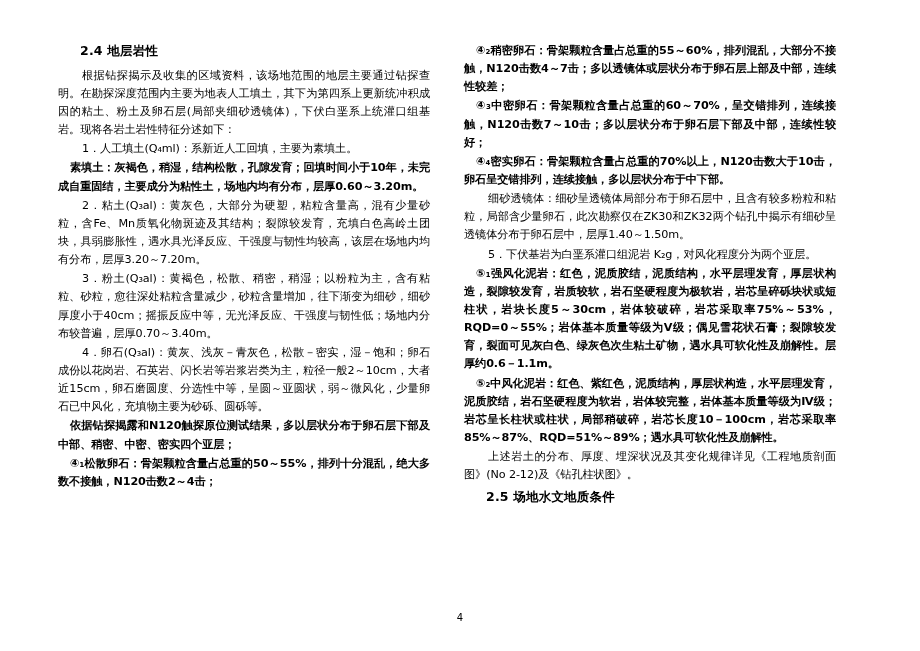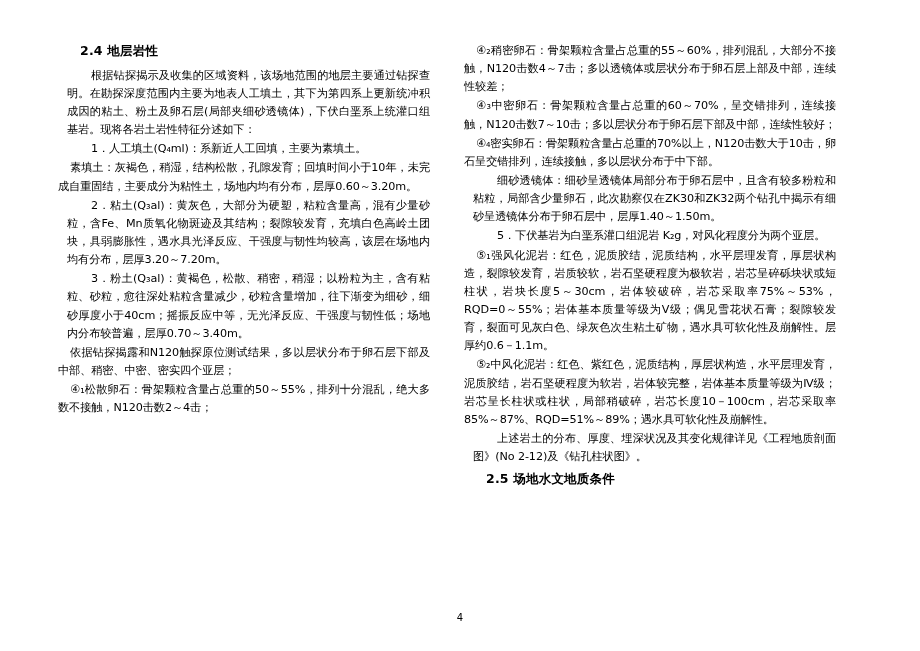--- a/index.html
+++ b/index.html
@@ -45,22 +45,22 @@
   .h2.tight {
   }
   p.para {
     font-size: 11.2px;
     line-height: 1.62;
     margin: 0 0 1px 0;
     text-align: justify;
     text-justify: inter-ideograph;
     letter-spacing: -0.1px;
   }
-  p.ind2 { text-indent: 24px; margin-left: 9px; }
-  p.ind1 { text-indent: 12px; }
+  p.ind2 { text-indent: 24px; }
+  p.ind1 { text-indent: 12px; font-weight: bold; }
   .pagenum {
     position: absolute;
     left: 0;
     right: 0;
     bottom: 28px;
     text-align: center;
     font-size: 10px;
     color: #000;
   }
   .spacer { height: 3px; }
@@ -71,20 +71,21 @@
 <div class="page">
   <div class="columns">
 
     <div class="col">
       <div class="h2">2.4  地层岩性</div>
       <p class="para ind2">根据钻探揭示及收集的区域资料，该场地范围的地层主要通过钻探查明。在勘探深度范围内主要为地表人工填土，其下为第四系上更新统冲积成因的粘土、粉土及卵石层(局部夹细砂透镜体)，下伏白垩系上统灌口组基岩。现将各岩土岩性特征分述如下：</p>
       <p class="para ind2">1．人工填土(Q₄ml)：系新近人工回填，主要为素填土。</p>
       <p class="para ind1">素填土：灰褐色，稍湿，结构松散，孔隙发育；回填时间小于10年，未完成自重固结，主要成分为粘性土，场地内均有分布，层厚0.60～3.20m。</p>
       <p class="para ind2">2．粘土(Q₃al)：黄灰色，大部分为硬塑，粘粒含量高，混有少量砂粒，含Fe、Mn质氧化物斑迹及其结构；裂隙较发育，充填白色高岭土团块，具弱膨胀性，遇水具光泽反应、干强度与韧性均较高，该层在场地内均有分布，层厚3.20～7.20m。</p>
       <p class="para ind2">3．粉土(Q₃al)：黄褐色，松散、稍密，稍湿；以粉粒为主，含有粘粒、砂粒，愈往深处粘粒含量减少，砂粒含量增加，往下渐变为细砂，细砂厚度小于40cm；摇振反应中等，无光泽反应、干强度与韧性低；场地内分布较普遍，层厚0.70～3.40m。</p>
+      <p class="para ind2">4．卵石(Q₃al)：黄灰、浅灰－青灰色，松散－密实，湿－饱和；卵石成份以花岗岩、石英岩、闪长岩等岩浆岩类为主，粒径一般2～10cm，大者近15cm，卵石磨圆度、分选性中等，呈圆～亚圆状，弱～微风化，少量卵石已中风化，充填物主要为砂砾、圆砾等。</p>
       <p class="para ind1">依据钻探揭露和N120触探原位测试结果，多以层状分布于卵石层下部及中部、稍密、中密、密实四个亚层；</p>
       <p class="para ind1">④₁松散卵石：骨架颗粒含量占总重的50～55%，排列十分混乱，绝大多数不接触，N120击数2～4击；</p>
     </div>
 
     <div class="col">
       <p class="para ind1">④₂稍密卵石：骨架颗粒含量占总重的55～60%，排列混乱，大部分不接触，N120击数4～7击；多以透镜体或层状分布于卵石层上部及中部，连续性较差；</p>
       <p class="para ind1">④₃中密卵石：骨架颗粒含量占总重的60～70%，呈交错排列，连续接触，N120击数7～10击；多以层状分布于卵石层下部及中部，连续性较好；</p>
       <p class="para ind1">④₄密实卵石：骨架颗粒含量占总重的70%以上，N120击数大于10击，卵石呈交错排列，连续接触，多以层状分布于中下部。</p>
       <p class="para ind2">细砂透镜体：细砂呈透镜体局部分布于卵石层中，且含有较多粉粒和粘粒，局部含少量卵石，此次勘察仅在ZK30和ZK32两个钻孔中揭示有细砂呈透镜体分布于卵石层中，层厚1.40～1.50m。</p>
       <p class="para ind2">5．下伏基岩为白垩系灌口组泥岩 K₂g，对风化程度分为两个亚层。</p>

